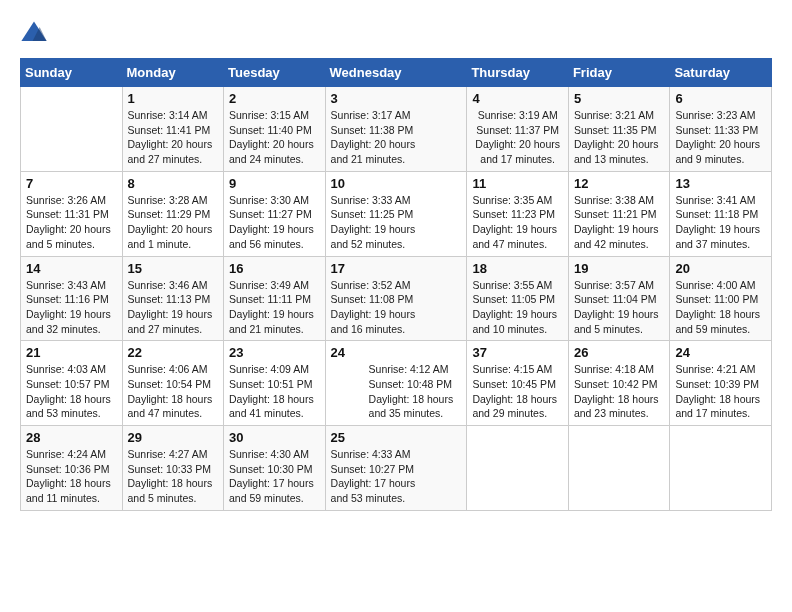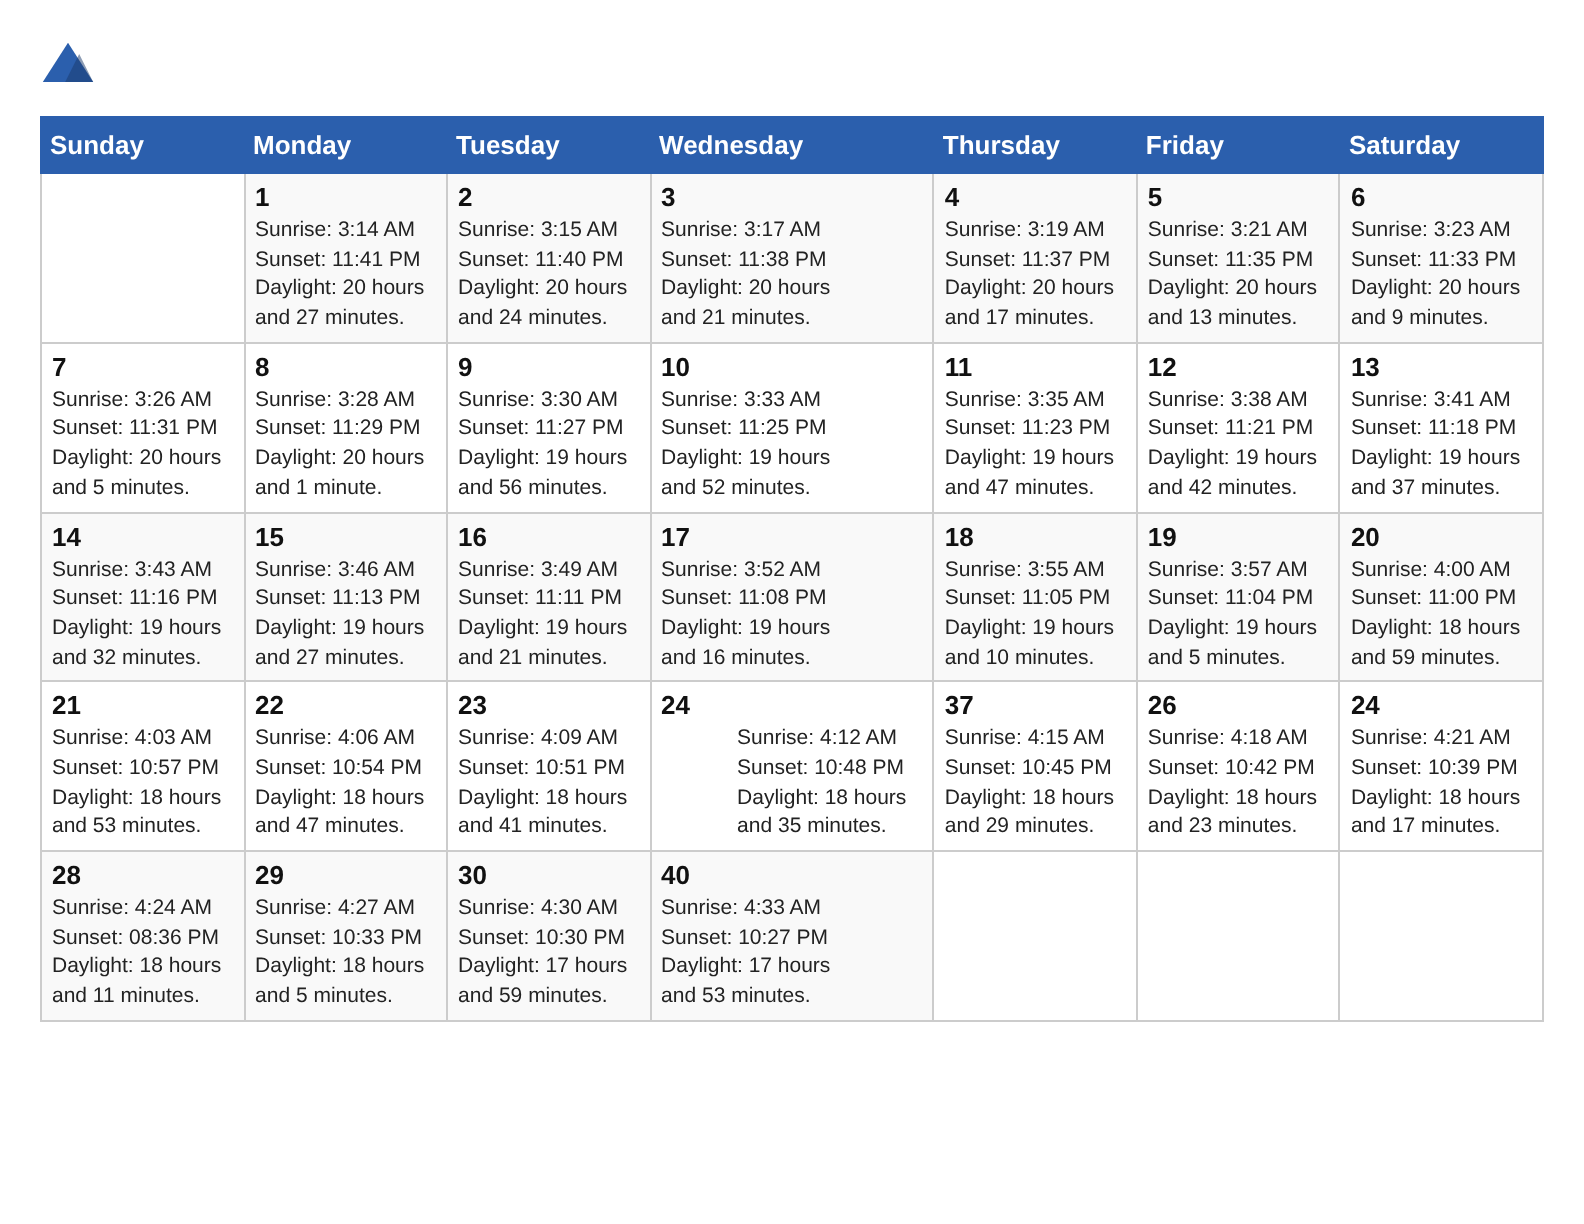--- a/index.html
+++ b/index.html
@@ -126,21 +126,21 @@
         </td>
         <td>
           <div class="day-num">3</div>
           <div class="day-info" style="white-space: pre-line;">Sunrise: 3:17 AM
 Sunset: 11:38 PM
 Daylight: 20 hours
 and 21 minutes.</div>
         </td>
         <td>
           <div class="day-num">4</div>
-          <div class="day-info" style="white-space: pre-line;">Sunrise: 3:19 AM
+          <div class="day-info" style="white-space: pre-line; text-align: center;">Sunrise: 3:19 AM
 Sunset: 11:37 PM
 Daylight: 20 hours
 and 17 minutes.</div>
         </td>
         <td>
           <div class="day-num">5</div>
           <div class="day-info" style="white-space: pre-line;">Sunrise: 3:21 AM
 Sunset: 11:35 PM
 Daylight: 20 hours
 and 13 minutes.</div>
@@ -303,40 +303,40 @@
           <div class="day-info" style="white-space: pre-line;">Sunrise: 4:21 AM
 Sunset: 10:39 PM
 Daylight: 18 hours
 and 17 minutes.</div>
         </td>
       </tr>
       <tr>
         <td>
           <div class="day-num">28</div>
           <div class="day-info" style="white-space: pre-line;">Sunrise: 4:24 AM
-Sunset: 08:36 PM
+Sunset: 10:36 PM
 Daylight: 18 hours
 and 11 minutes.</div>
         </td>
         <td>
           <div class="day-num">29</div>
           <div class="day-info" style="white-space: pre-line;">Sunrise: 4:27 AM
 Sunset: 10:33 PM
 Daylight: 18 hours
 and 5 minutes.</div>
         </td>
         <td>
           <div class="day-num">30</div>
           <div class="day-info" style="white-space: pre-line;">Sunrise: 4:30 AM
 Sunset: 10:30 PM
 Daylight: 17 hours
 and 59 minutes.</div>
         </td>
         <td>
-          <div class="day-num">40</div>
+          <div class="day-num">25</div>
           <div class="day-info" style="white-space: pre-line;">Sunrise: 4:33 AM
 Sunset: 10:27 PM
 Daylight: 17 hours
 and 53 minutes.</div>
         </td>
         <td class="empty"></td>
         <td class="empty"></td>
         <td class="empty"></td>
       </tr>
     </tbody>

